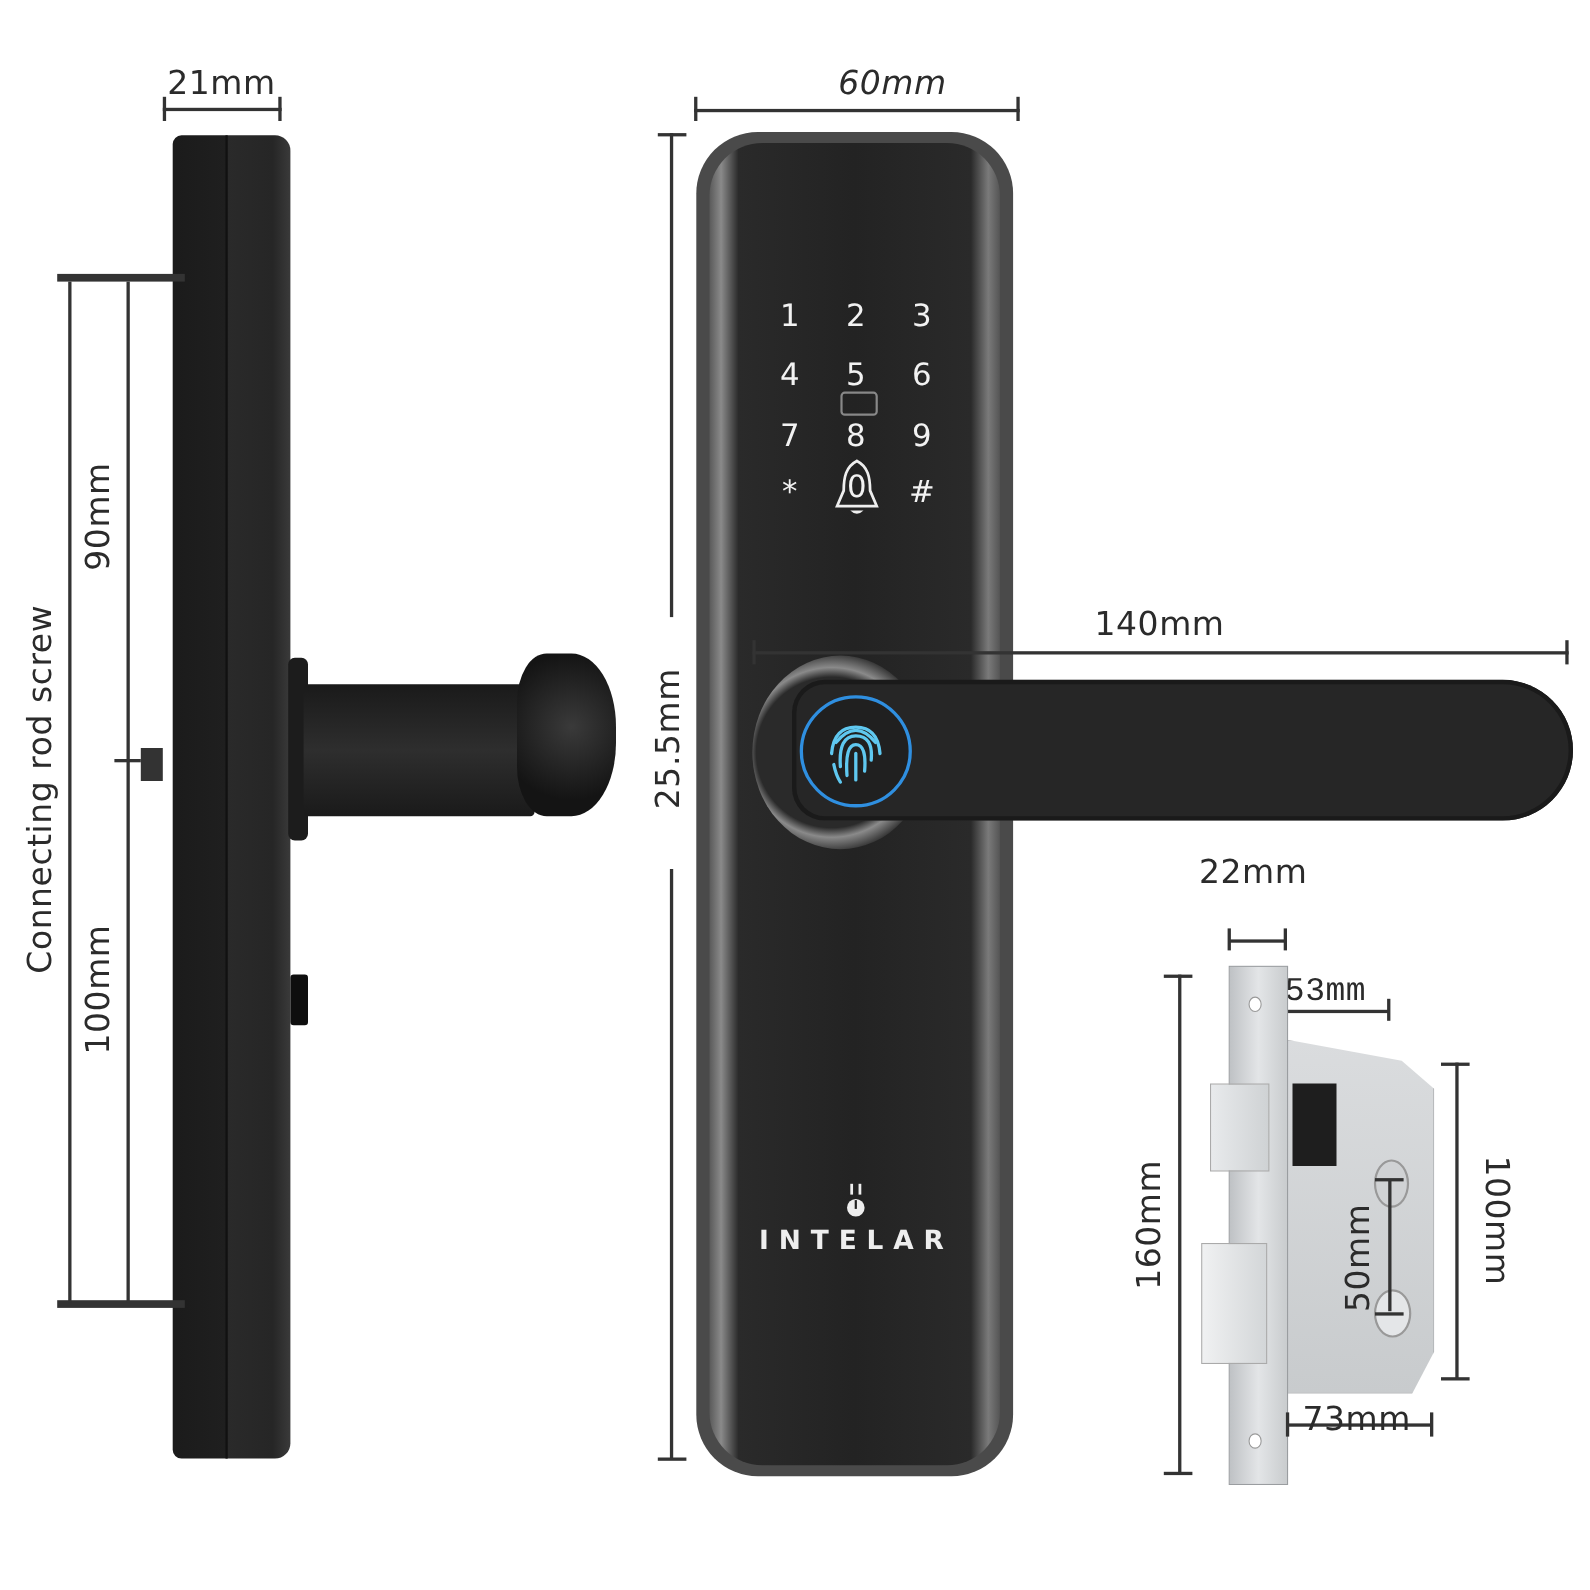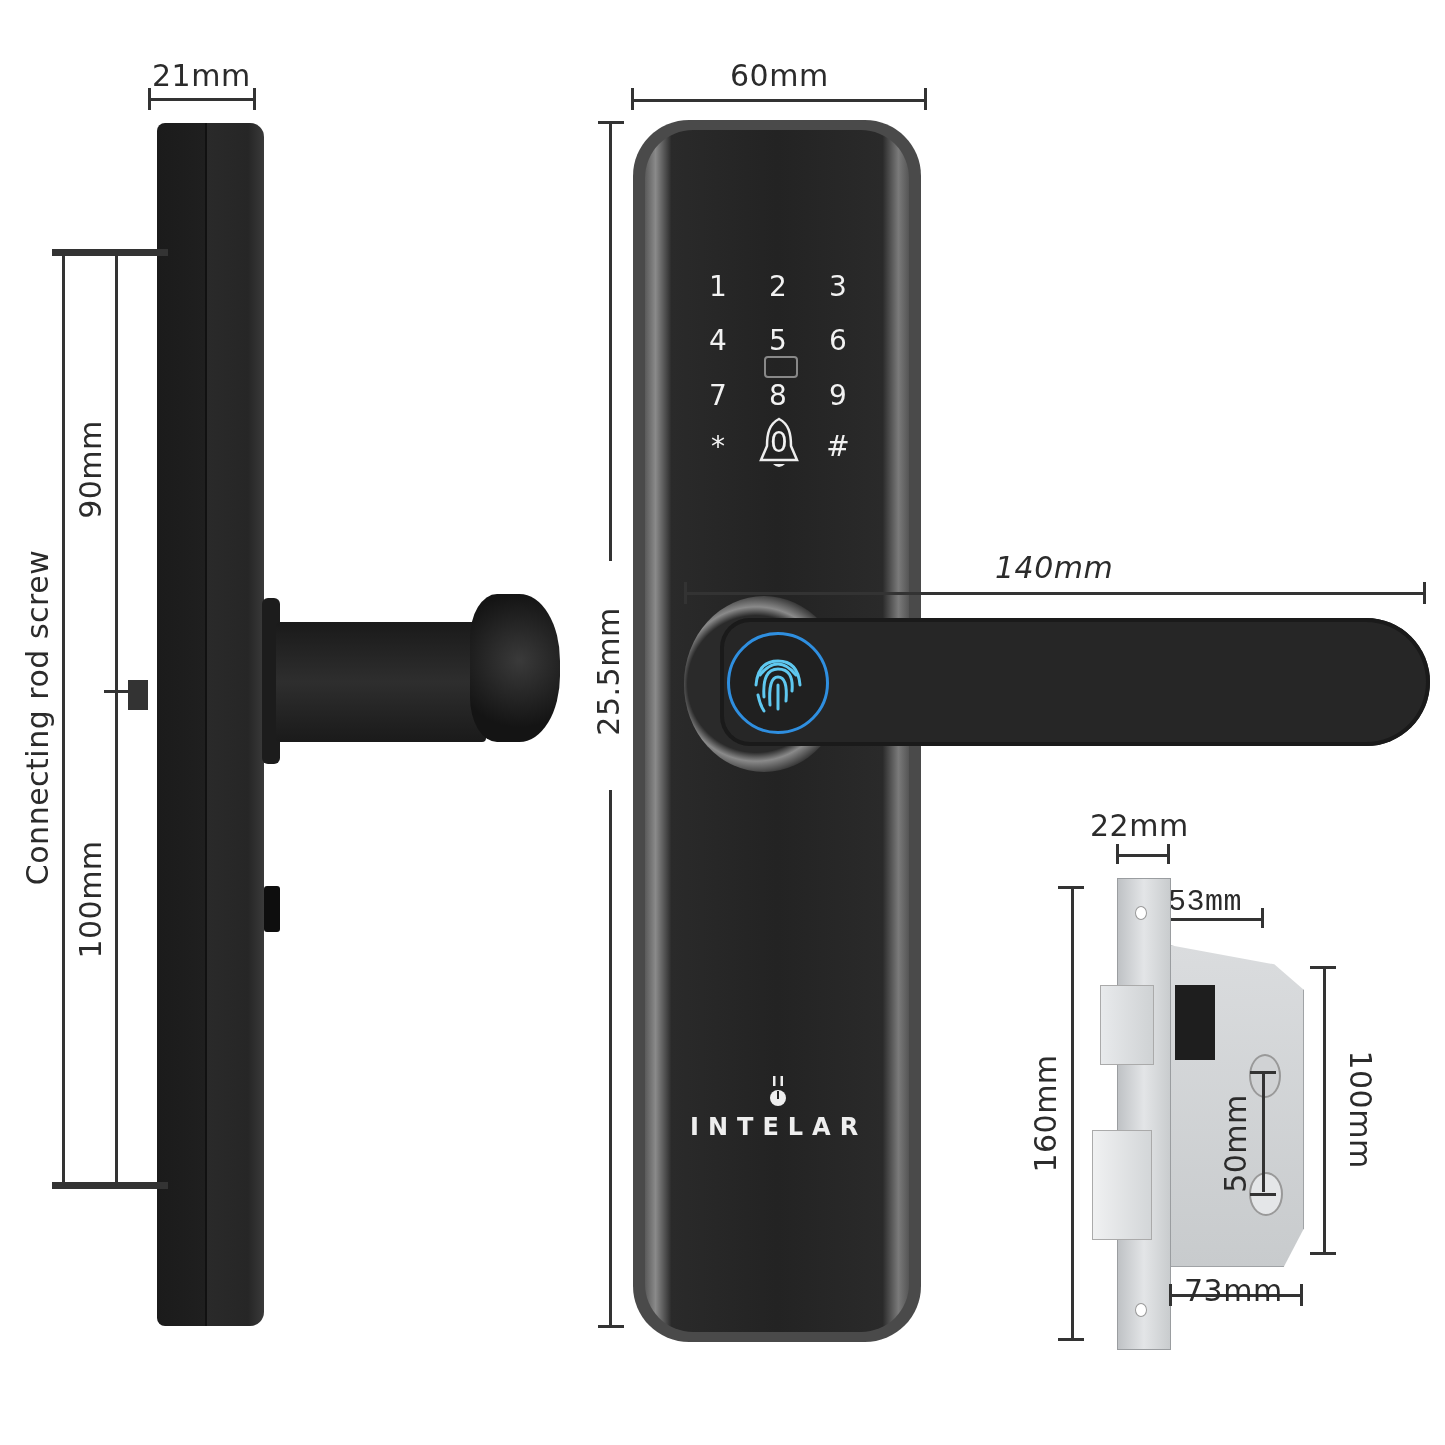--- a/index.html
+++ b/index.html
@@ -59,21 +59,21 @@
   <div class="vline" style="left:115px;top:256px;height:928px;"></div>
   <div class="hline" style="left:104px;top:690px;width:24px;"></div>
   <div class="abs" style="left:128px;top:680px;width:20px;height:30px;background:#333;"></div>
 
   <div class="lbl rot-ccw" style="left:30px;top:452px;width:120px;text-align:center;">90mm</div>
   <div class="lbl rot-ccw" style="left:20px;top:882px;width:140px;text-align:center;">100mm</div>
   <div class="lbl rot-ccw" style="left:-143px;top:700px;width:360px;text-align:center;">Connecting rod screw</div>
 </div>
 
 <div>
-  <div class="lbl" style="left:730px;top:58px;">60mm</div>
+  <div class="lbl" style="left:762px;top:58px;font-style:italic;">60mm</div>
   <div class="hline" style="left:631px;top:99px;width:296px;"></div>
   <div class="vline" style="left:631px;top:88px;height:22px;"></div>
   <div class="vline" style="left:924px;top:88px;height:22px;"></div>
 
   <div class="hline" style="left:598px;top:121px;width:26px;"></div>
   <div class="vline" style="left:609px;top:121px;height:440px;"></div>
   <div class="vline" style="left:609px;top:790px;height:537px;"></div>
   <div class="hline" style="left:598px;top:1325px;width:26px;"></div>
   <div class="lbl rot-ccw" style="left:538px;top:654px;width:140px;text-align:center;">25.5mm</div>
 
@@ -94,21 +94,21 @@
   <svg class="abs" style="left:756px;top:416px;" width="46" height="56" viewBox="0 0 46 56">
     <path d="M23 3 C13 8 11 18 11 30 L5 44 L41 44 L35 30 C35 18 33 8 23 3 Z" fill="none" stroke="#eee" stroke-width="2.5"></path>
     <path d="M17 48 Q23 54 29 48 Z" fill="#eee"></path>
   </svg>
   <div class="key" style="left:759px;top:426px;">0</div>
   <div class="key" style="left:818px;top:430px;">#</div>
 
   <div class="hline" style="left:684px;top:592px;width:742px;"></div>
   <div class="vline" style="left:684px;top:582px;height:22px;"></div>
   <div class="vline" style="left:1423px;top:582px;height:22px;"></div>
-  <div class="lbl" style="left:995px;top:550px;font-style:italic;">140mm</div>
+  <div class="lbl" style="left:995px;top:550px;">140mm</div>
 
   <div class="rose"></div>
   <div class="lever"></div>
   <div class="fp">
     <svg width="96" height="96" viewBox="0 0 96 96">
       <g fill="none" stroke="#5fc8f0" stroke-width="3" stroke-linecap="round">
         <path d="M30 40 Q48 18 66 40"></path>
         <path d="M26 50 Q28 26 48 26 Q68 26 70 50"></path>
         <path d="M34 62 Q32 34 48 34 Q64 34 62 56"></path>
         <path d="M40 70 Q38 42 48 42 Q58 42 56 66"></path>
@@ -121,21 +121,21 @@
   <svg class="abs" style="left:768px;top:1076px;" width="20" height="32" viewBox="0 0 20 32">
     <rect x="5" y="0" width="2.5" height="10" fill="#eee"></rect>
     <rect x="12.5" y="0" width="2.5" height="10" fill="#eee"></rect>
     <circle cx="10" cy="22" r="8" fill="#eee"></circle>
     <rect x="9" y="15" width="2" height="8" fill="#222"></rect>
   </svg>
   <div class="abs" style="left:690px;top:1113px;width:176px;text-align:center;color:#eee;font-size:24px;font-weight:bold;letter-spacing:9px;">INTELAR</div>
 </div>
 
 <div>
-  <div class="lbl" style="left:1090px;top:808px;">22mm</div>
+  <div class="lbl" style="left:1090px;top:776px;">22mm</div>
   <div class="hline" style="left:1117px;top:854px;width:52px;"></div>
   <div class="vline" style="left:1116px;top:844px;height:20px;"></div>
   <div class="vline" style="left:1167px;top:844px;height:20px;"></div>
 
   <div class="lbl" style="left:1168px;top:885px;font-family:Liberation Mono, monospace;">53mm</div>
   <div class="hline" style="left:1170px;top:918px;width:92px;"></div>
   <div class="vline" style="left:1261px;top:908px;height:20px;"></div>
 
   <div class="hline" style="left:1058px;top:886px;width:26px;"></div>
   <div class="vline" style="left:1071px;top:886px;height:454px;"></div>

